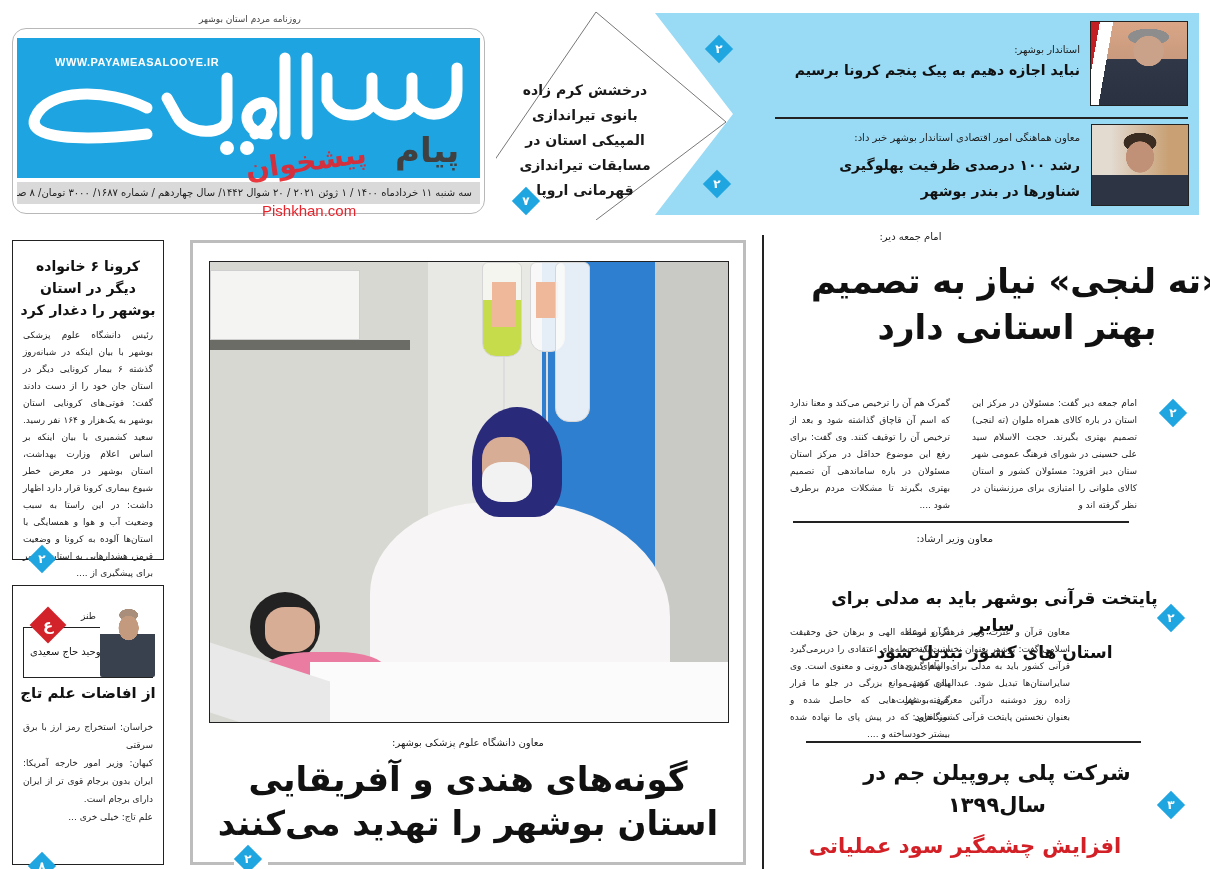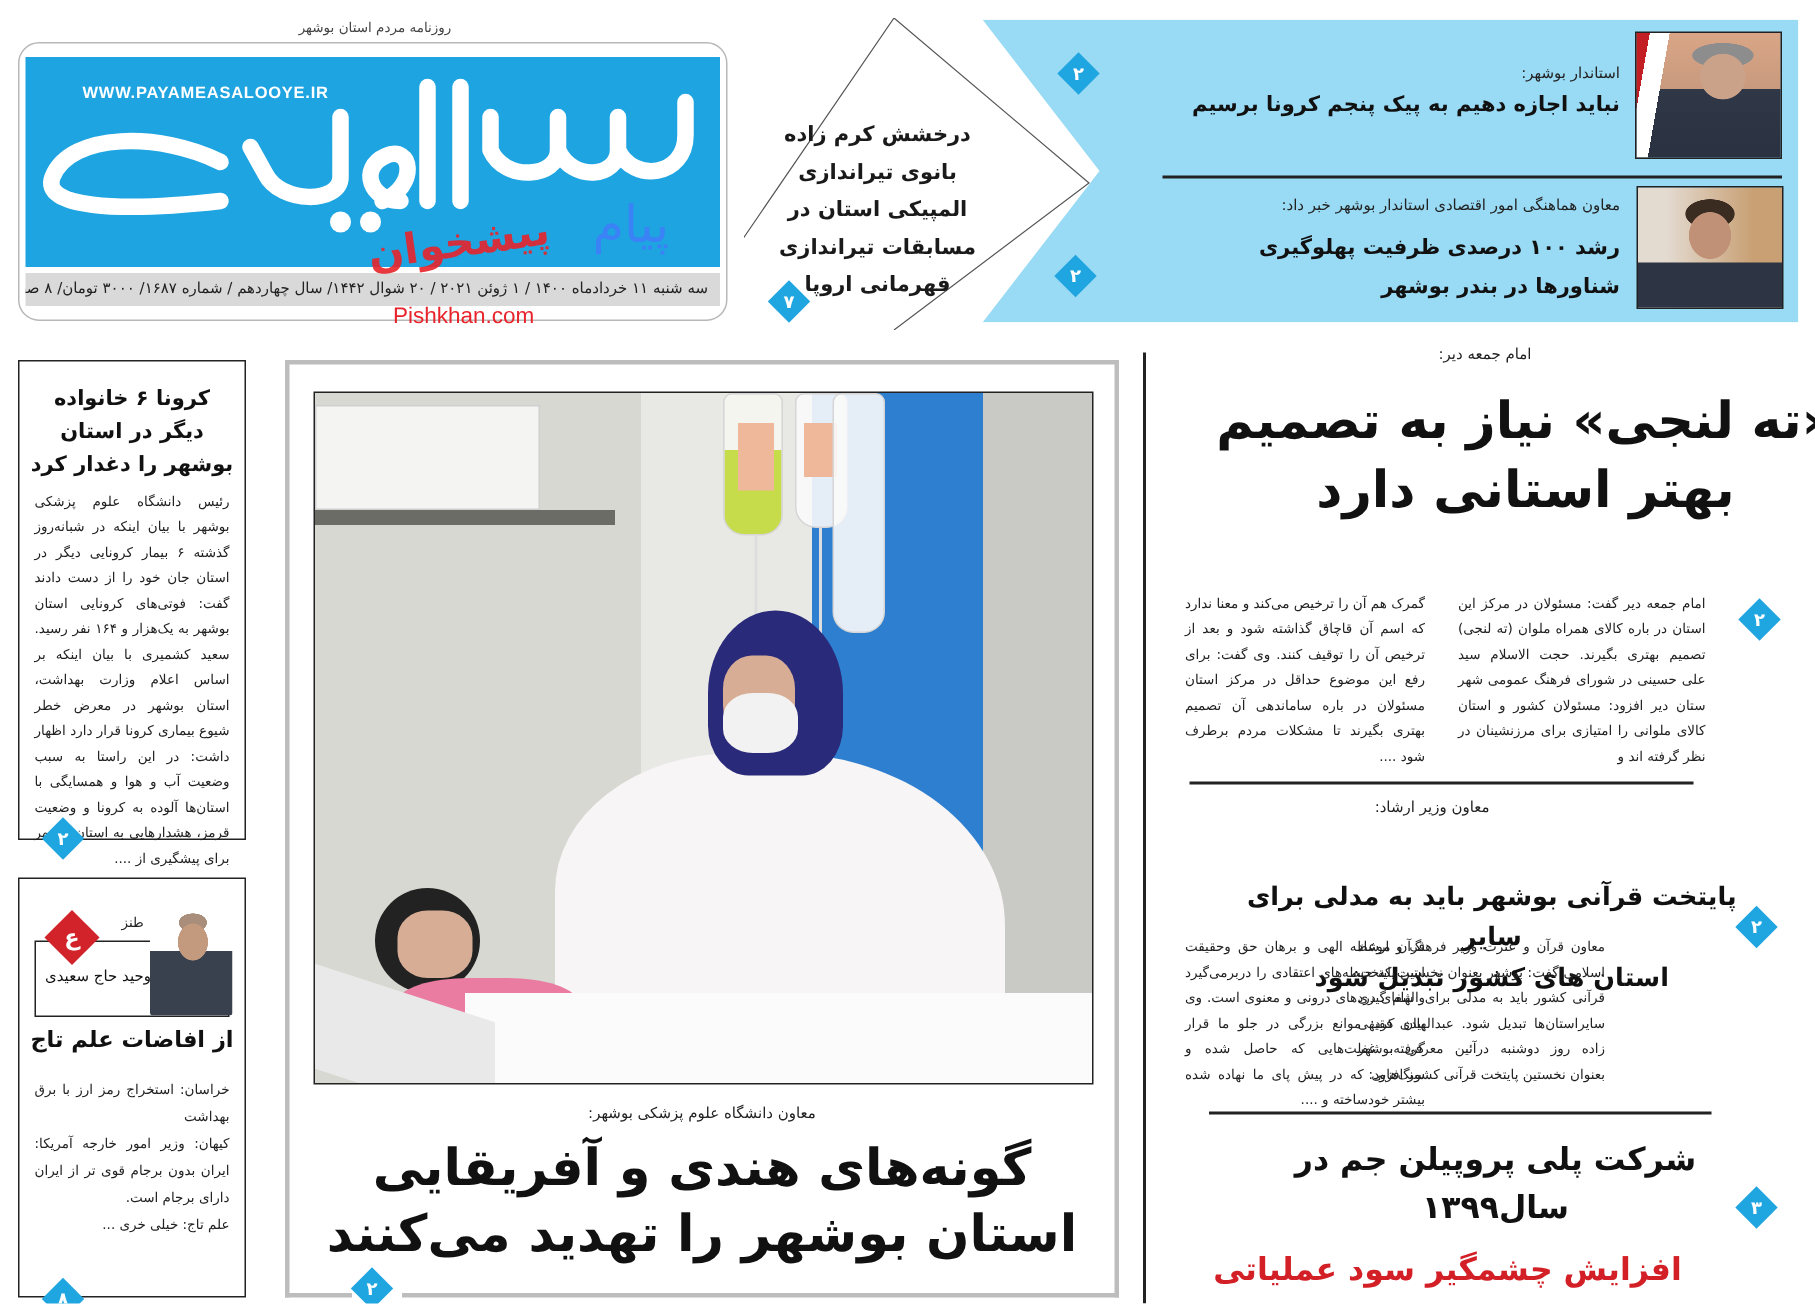--- a/index.html
+++ b/index.html
@@ -18,21 +18,21 @@
     font-size: 9px; color: #444; background: #fff; padding: 0 8px; z-index: 2;
   }
   .masthead-logo {
     left: 17px; top: 38px; width: 463px; height: 140px; background: #1ea4e0; overflow: hidden;
   }
   .masthead-url {
     left: 55px; top: 56px; font-size: 11px; font-weight: bold; color: #fff;
     letter-spacing: 0.5px; direction: ltr; font-family: "Liberation Sans", sans-serif;
   }
   .masthead-prefix {
-    left: 395px; top: 130px; font-size: 34px; font-weight: normal; color: #3b82f6; text-align: center;
+    left: 395px; top: 130px; font-size: 34px; font-weight: bold; color: #404040; text-align: center;
   }
   .masthead-dateline {
     left: 17px; top: 182px; width: 463px; height: 22px; background: #d9d9d9;
     font-size: 10px; color: #222; line-height: 22px; padding-right: 8px; white-space: nowrap; overflow: hidden;
   }
   .watermark-script {
     left: 245px; top: 145px; font-size: 28px; font-weight: bold; color: #e8232b;
     transform: rotate(-8deg); opacity: 0.9;
   }
   .watermark-url {
@@ -226,21 +226,21 @@
   <div class="left-title" style="top:14px;font-size:14px;line-height:22px;">کرونا ۶ خانواده دیگر در استان بوشهر را دغدار کرد</div>
   <div class="left-body" style="top:86px;">رئیس دانشگاه علوم پزشکی بوشهر با بیان اینکه در شبانه‌روز گذشته ۶ بیمار کرونایی دیگر در استان جان خود را از دست دادند گفت: فوتی‌های کرونایی استان بوشهر به یک‌هزار و ۱۶۴ نفر رسید. سعید کشمیری با بیان اینکه بر اساس اعلام وزارت بهداشت، استان بوشهر در معرض خطر شیوع بیماری کرونا قرار دارد اظهار داشت: در این راستا به سبب وضعیت آب و هوا و همسایگی با استان‌ها آلوده به کرونا و وضعیت قرمز، هشدارهایی به استان بوشهر برای پیشگیری از ....</div>
 </div>
 <div class="diamond" style="left:28px;top:545px;">
     <span>۲</span>
   </div>
 
 <div class="box-left box-satire">
   <div class="left-title" style="top:98px;font-size:15px;">از افاضات علم تاج</div>
   <div class="left-body" style="top:132px;line-height:18px;">
-    <div>خراسان: استخراج رمز ارز با برق بهداشت</div>
+    <div>خراسان: استخراج رمز ارز با برق سرقتی</div>
     <div>کیهان: وزیر امور خارجه آمریکا: ایران بدون برجام قوی تر از ایران دارای برجام است.</div>
     <div>علم تاج: خیلی خری ...</div>
   </div>
 </div>
 <div class="abs satire-card"></div>
 <div class="abs satire-photo"></div>
 <div class="abs satire-logo"></div>
 <div class="abs satire-logo-glyph">ع</div>
 <div class="abs" style="left:81px;top:611px;font-size:9px;color:#222;">طنز</div>
 <div class="abs" style="left:30px;top:646px;font-size:10px;color:#111;">وحید حاج سعیدی</div>
@@ -277,21 +277,21 @@
 <div class="abs center-headline">
   <div>گونه‌های هندی و آفریقایی</div>
   <div>استان بوشهر را تهدید می‌کنند</div>
 </div>
 <div class="diamond" style="left:234px;top:845px;">
     <span>۲</span>
   </div>
 
 <div class="abs col-divider"></div>
 
-<div class="r-kicker" style="left:800px;top:231px;width:221px;">امام جمعه دیر:</div>
+<div class="r-kicker" style="left:800px;top:231px;width:221px;text-align:center;">امام جمعه دیر:</div>
 <div class="r-headline" style="left:775px;top:258px;width:420px;font-size:34px;line-height:46px;letter-spacing:-1px;">
   <div>«ته لنجی» نیاز به تصمیم</div>
   <div>بهتر استانی دارد</div>
 </div>
 <div class="r-body" style="left:960px;top:395px;width:165px;margin-left:12px;">امام جمعه دیر گفت: مسئولان در مرکز این استان در باره کالای همراه ملوان (ته لنجی) تصمیم بهتری بگیرند. حجت الاسلام سید علی حسینی در شورای فرهنگ عمومی شهر ستان دیر افزود: مسئولان کشور و استان کالای ملوانی را امتیازی برای مرزنشینان در نظر گرفته اند و</div>
 <div class="r-body" style="left:790px;top:395px;width:160px;">گمرک هم آن را ترخیص می‌کند و معنا ندارد که اسم آن قاچاق گذاشته شود و بعد از ترخیص آن را توقیف کنند. وی گفت: برای رفع این موضوع حداقل در مرکز استان مسئولان در باره ساماندهی آن تصمیم بهتری بگیرند تا مشکلات مردم برطرف شود ....</div>
 <div class="diamond" style="left:1159px;top:399px;">
     <span>۲</span>
   </div>
 

